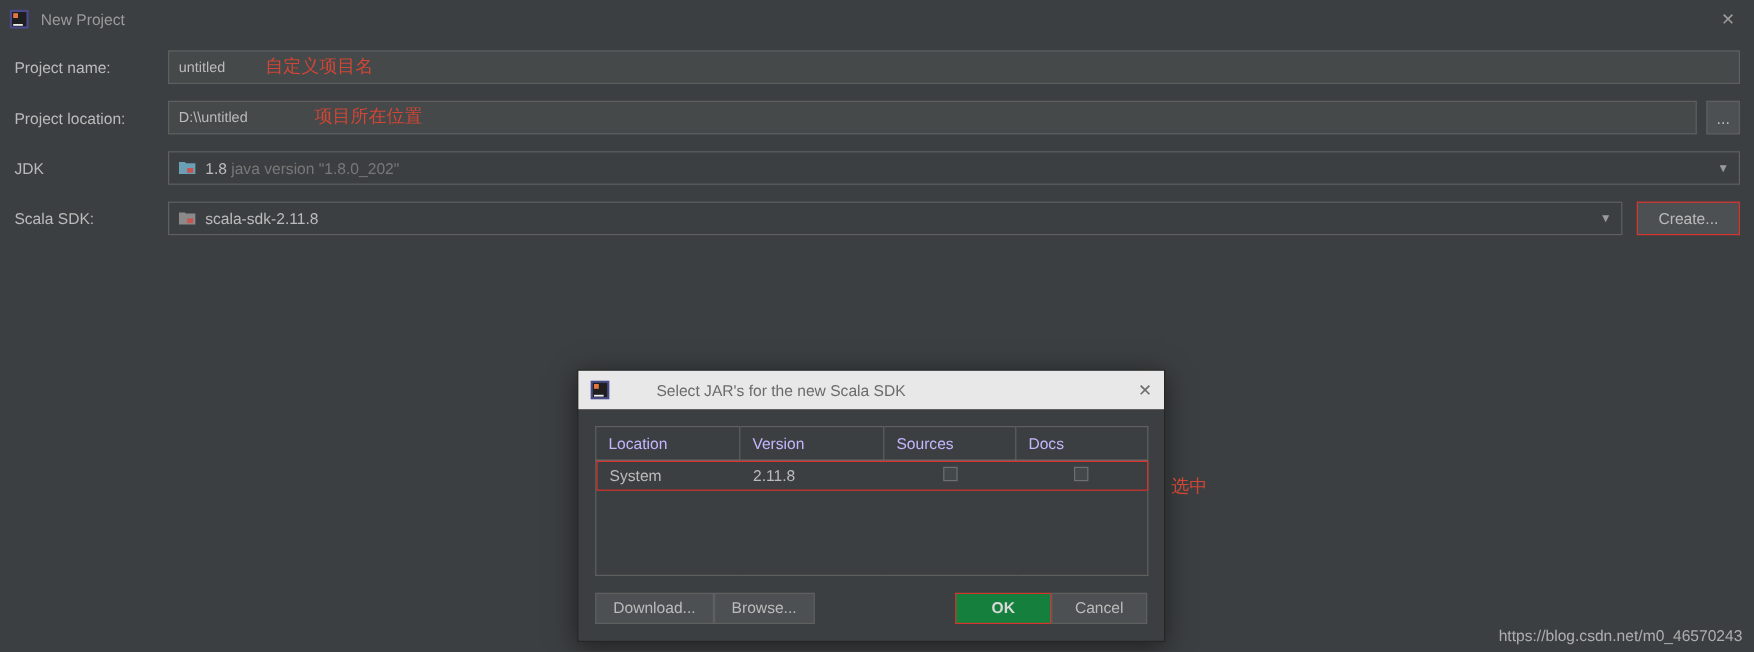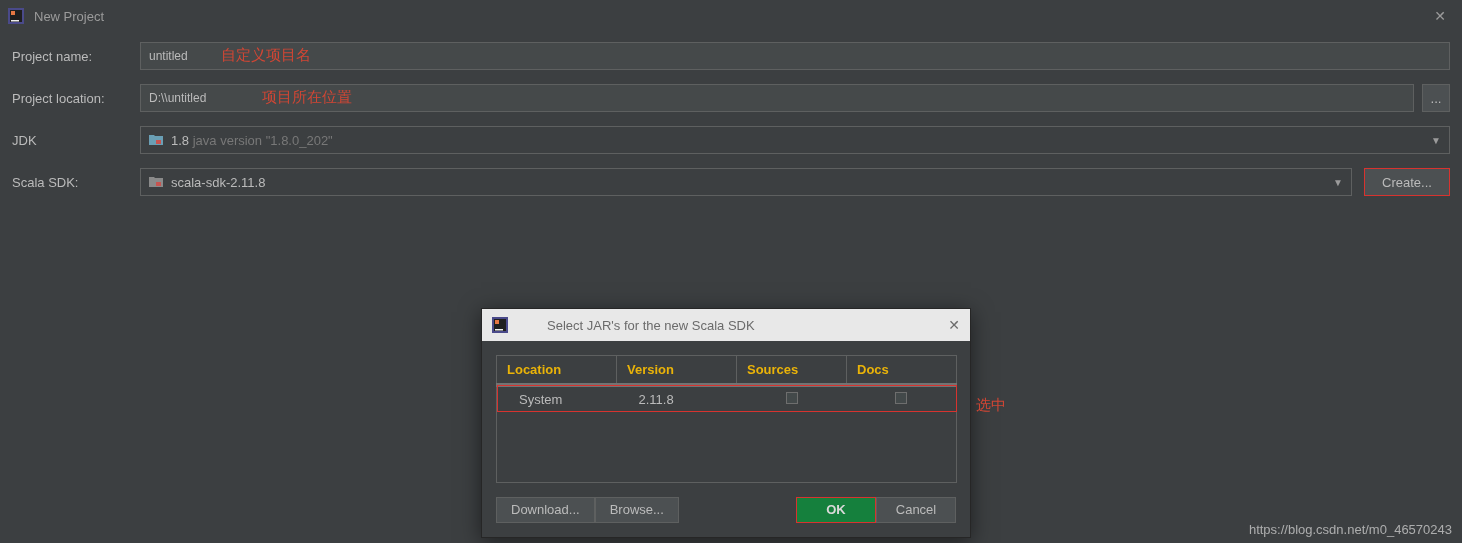--- a/index.html
+++ b/index.html
@@ -153,31 +153,31 @@
   }
   .tbl {
     width: 100%;
     border: 1px solid #5e6060;
     border-collapse: collapse;
     background: #3c3f41;
     table-layout: fixed;
   }
   .tbl th {
     text-align: left;
-    font-weight: bold;
-    color: #eab308;
+    font-weight: normal;
+    color: #c4b5fd;
     padding: 6px 10px;
-    border-bottom: 4px solid #737373;
+    border-bottom: 1px solid #737373;
     border-right: 1px solid #5e6060;
     background: #3c3f41;
     font-size: 13px;
   }
   .tbl th:last-child { border-right: none; }
   .tbl td {
-    padding: 5px 22px;
+    padding: 5px 11px;
     color: #bbbbbb;
     font-size: 13px;
   }
   .tbl tr.selected {
     outline: 1px solid #d7332f;
     outline-offset: -1px;
   }
   .tbl .checkbox-cell { text-align: center; }
   .chk {
     display: inline-block;

